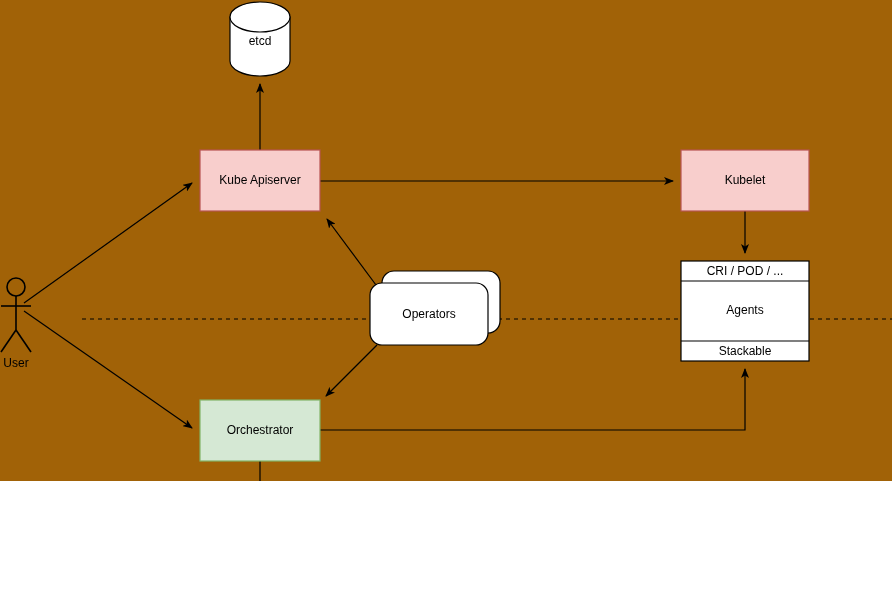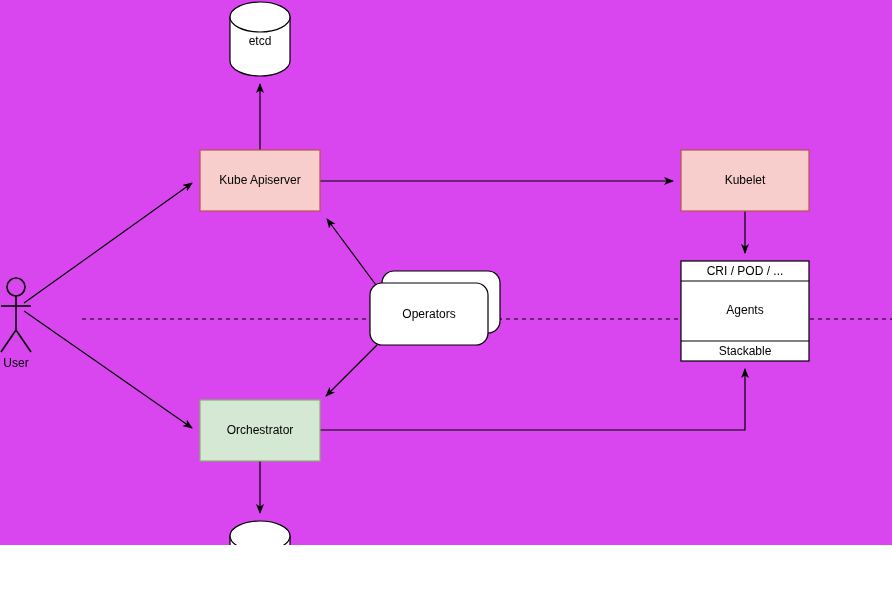--- a/index.html
+++ b/index.html
@@ -6,22 +6,22 @@
     margin: 0;
     padding: 0;
     background: #ffffff;
   }
   body {
     font-family: "Liberation Sans", sans-serif;
   }
   #canvas {
     position: relative;
     width: 892px;
-    height: 545px;
-    background: #d946ef;
+    height: 481px;
+    background: #a16207;
     overflow: hidden;
   }
   #diagram-svg {
     position: absolute;
     top: 0;
     left: 0;
     width: 892px;
     height: 601px;
   }
   .node-label {

